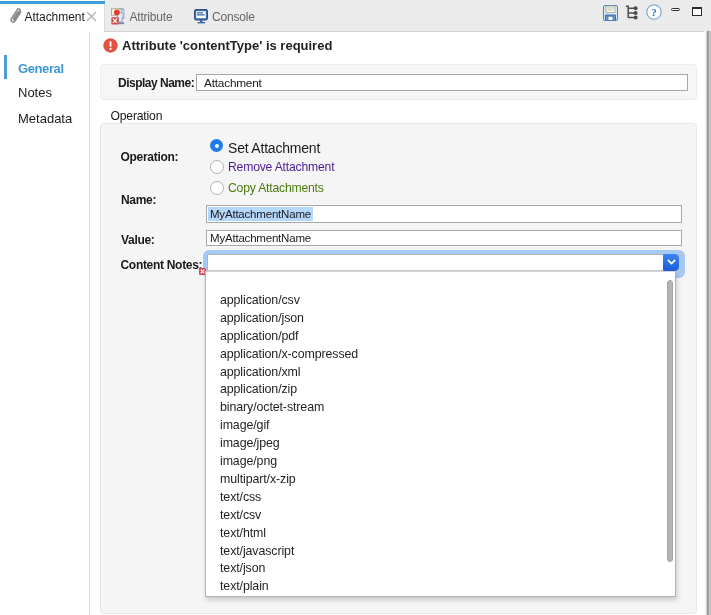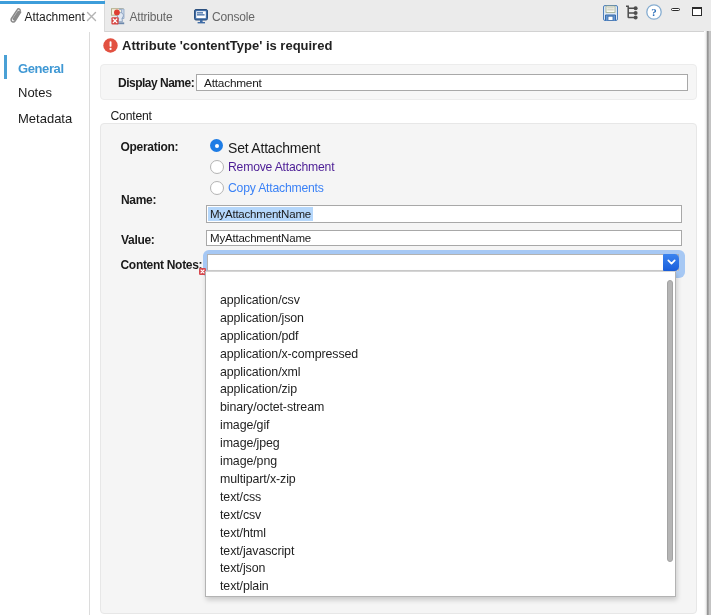--- a/index.html
+++ b/index.html
@@ -79,35 +79,35 @@
     <rect x="6.6" y="3.2" width="1.9" height="5.6" rx="0.9" fill="#ffffff"></rect>
     <circle cx="7.55" cy="10.9" r="1.1" fill="#ffffff"></circle>
   </svg>
   <div class="abs" style="left:122px;top:38px;font-size:13px;font-weight:bold;letter-spacing:0;color:#222222;">Attribute 'contentType' is required</div>
 
   <div class="abs" style="left:100px;top:64px;width:597px;height:35.5px;background:#f6f6f6;border:1px solid #ececec;border-radius:4px;box-sizing:border-box;"></div>
   <div class="lbl" style="left:118px;top:75.5px;letter-spacing:-0.5px;">Display Name:</div>
   <div class="abs" style="left:196px;top:73.5px;width:492px;height:17.5px;background:#ffffff;border:1px solid #a8a8a8;box-sizing:border-box;"></div>
   <div class="abs" style="left:204px;top:75.5px;font-size:11.8px;letter-spacing:-0.2px;color:#1a1a1a;">Attachment</div>
 
-  <div class="abs" style="left:110.5px;top:109px;font-size:12.2px;letter-spacing:-0.2px;color:#1a1a1a;">Content</div>
+  <div class="abs" style="left:110.5px;top:109px;font-size:12.2px;letter-spacing:-0.2px;color:#1a1a1a;">Operation</div>
 
   <div class="abs" style="left:100px;top:122.5px;width:597px;height:491px;background:#f5f5f5;border:1px solid #e7e7e7;border-radius:4px;box-sizing:border-box;"></div>
 
-  <div class="lbl" style="left:120.5px;top:140px;text-align:right;">Operation:</div>
+  <div class="lbl" style="left:120.5px;top:150px;text-align:right;">Operation:</div>
 
   <div class="abs" style="left:210px;top:139px;width:13px;height:13px;border-radius:50%;background:#1d7ce5;"></div>
   <div class="abs" style="left:214.5px;top:143.5px;width:4px;height:4px;border-radius:50%;background:#ffffff;"></div>
   <div class="abs" style="left:228px;top:139.5px;font-size:14px;letter-spacing:-0.2px;color:#1a1a1a;">Set Attachment</div>
 
   <div class="abs" style="left:210px;top:160px;width:12px;height:12px;border-radius:50%;background:#ffffff;border:1px solid #b4b4b4;box-sizing:content-box;"></div>
   <div class="abs" style="left:228px;top:160px;font-size:12.2px;letter-spacing:-0.2px;color:#4c1d95;">Remove Attachment</div>
 
   <div class="abs" style="left:210px;top:180.5px;width:12px;height:12px;border-radius:50%;background:#ffffff;border:1px solid #b4b4b4;box-sizing:content-box;"></div>
-  <div class="abs" style="left:228px;top:180.5px;font-size:12.2px;letter-spacing:-0.2px;color:#3b82f6;">Copy Attachments</div>
+  <div class="abs" style="left:228px;top:180.5px;font-size:12.2px;letter-spacing:-0.2px;color:#4d7c0f;">Copy Attachments</div>
 
   <div class="lbl" style="left:121px;top:193px;">Name:</div>
   <div class="abs" style="left:206px;top:205px;width:476px;height:17.5px;background:#ffffff;border:1px solid #a8a8a8;box-sizing:border-box;"></div>
   <div class="abs" style="left:208.4px;top:206.8px;font-size:11.5px;letter-spacing:-0.2px;color:#1a1a1a;"><span style="background:#b5d7fb;display:inline-block;padding:0.8px 1.8px 1.2px 1.6px;">MyAttachmentName</span></div>
 
   <div class="lbl" style="left:121px;top:233px;">Value:</div>
   <div class="abs" style="left:206px;top:229.5px;width:476px;height:16.5px;background:#ffffff;border:1px solid #a8a8a8;box-sizing:border-box;"></div>
   <div class="abs" style="left:210px;top:231.5px;font-size:11.5px;letter-spacing:-0.2px;color:#1a1a1a;">MyAttachmentName</div>
 
   <div class="lbl" style="left:120.5px;top:257.5px;">Content Notes:</div>

